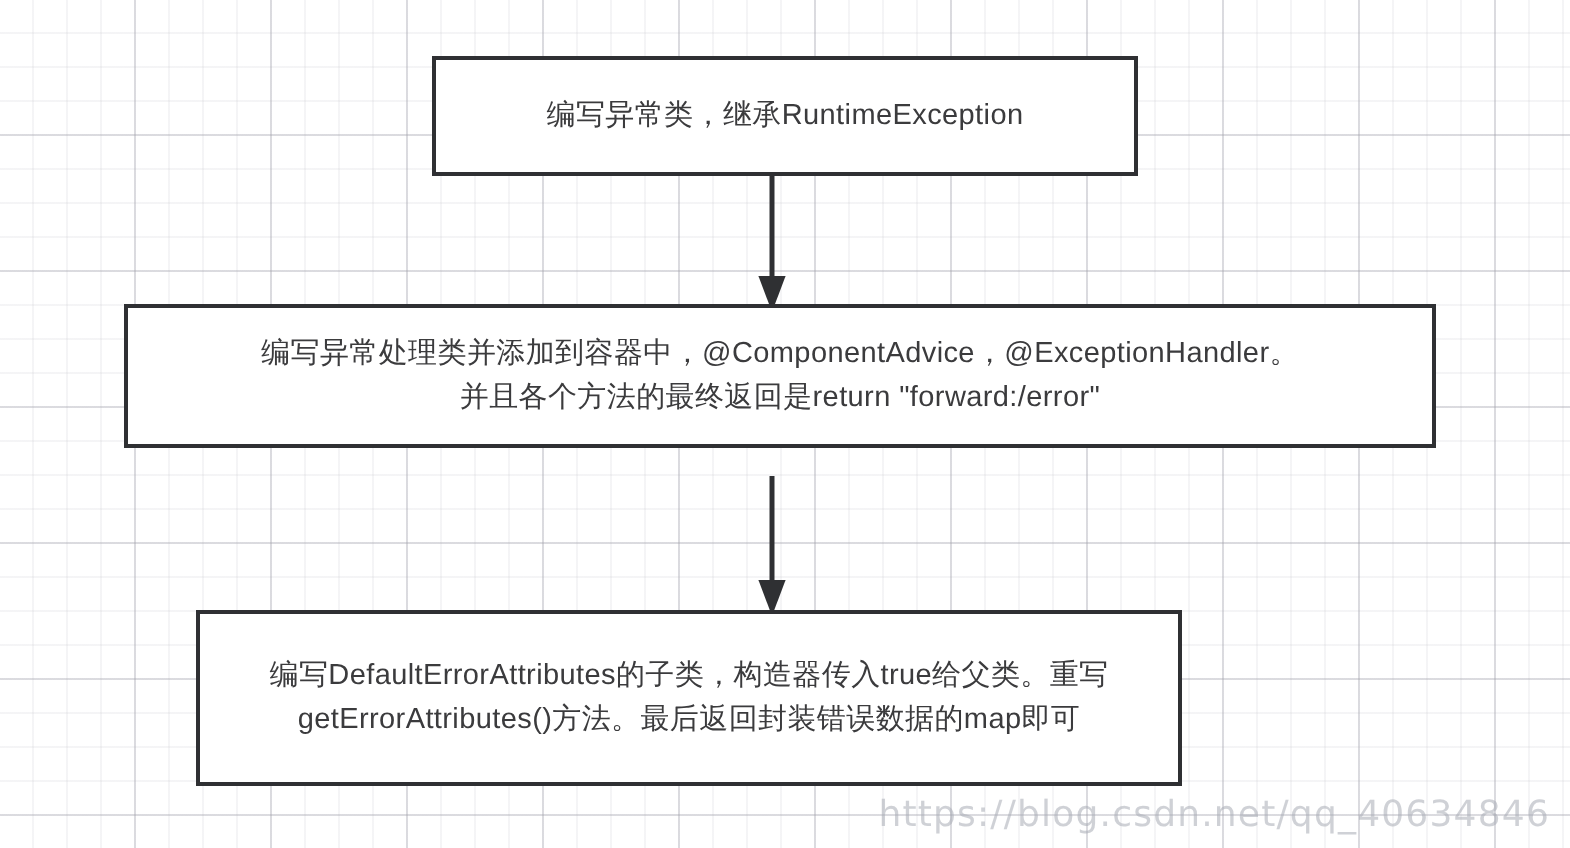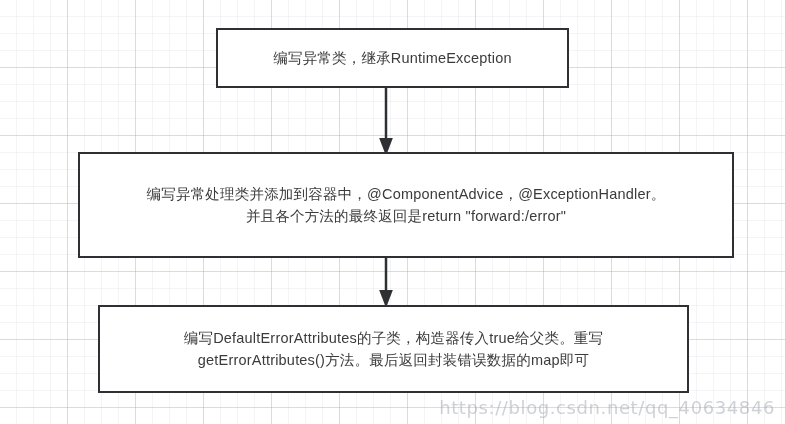--- a/index.html
+++ b/index.html
@@ -43,22 +43,22 @@
     line-height: 1.55;
     letter-spacing: 0.2px;
     padding: 12px 10px;
     z-index: 2;
   }
   .node .txt {
     display: block;
     white-space: pre-line;
   }
   #node-1 { left: 216px; top: 28px;  width: 353px; height: 60px; }
-  #node-2 { left: 62px;  top: 152px; width: 656px; height: 106px; margin-left: 16px; }
-  #node-3 { left: 98px;  top: 305px; width: 591px; height: 88px; }
+  #node-2 { left: 62px;  top: 152px; width: 656px; height: 72px; }
+  #node-3 { left: 98px;  top: 305px; width: 493px; height: 88px; }
 
   .connector {
     position: absolute;
     z-index: 1;
   }
   #arrow-1 { left: 372px; top: 86px;  width: 28px; height: 70px; }
   #arrow-2 { left: 372px; top: 238px; width: 28px; height: 70px; }
 
   #watermark {
     position: absolute;

